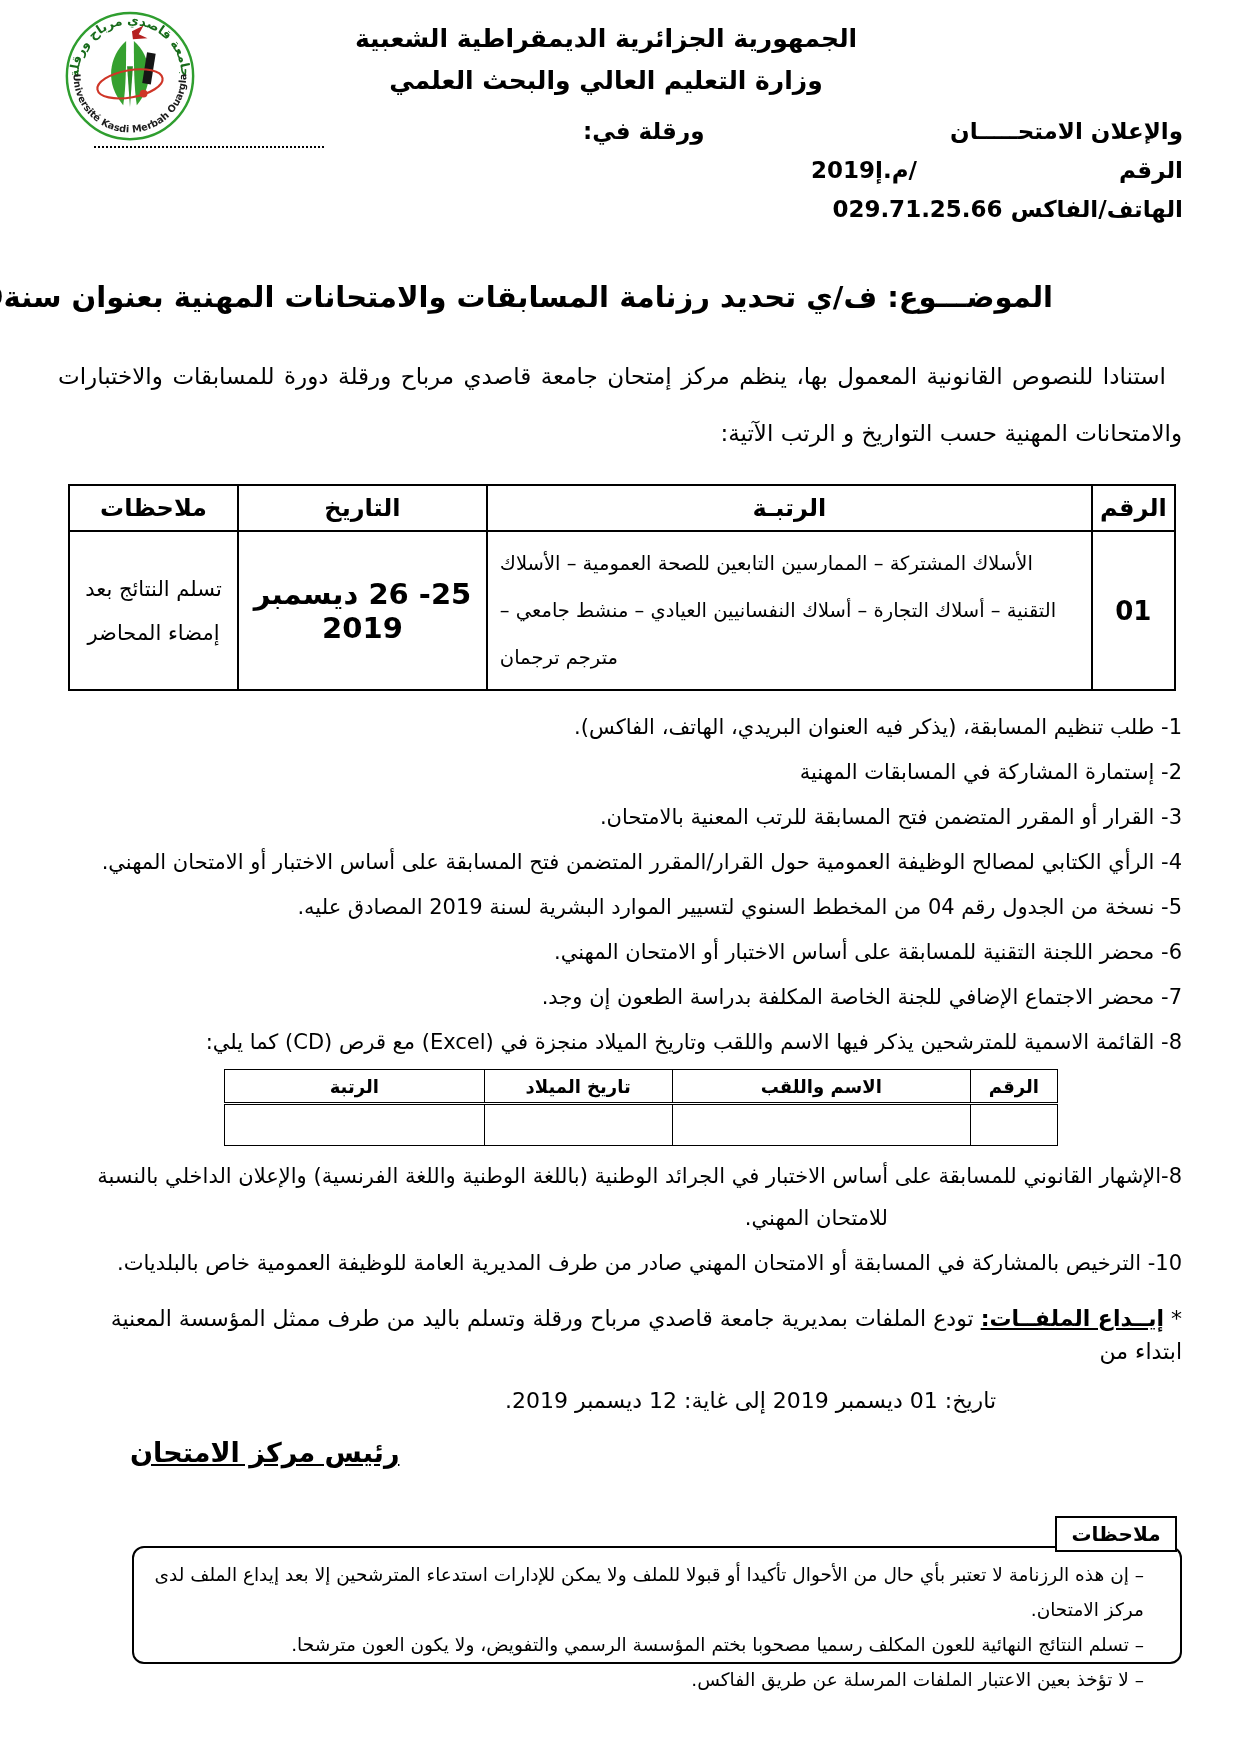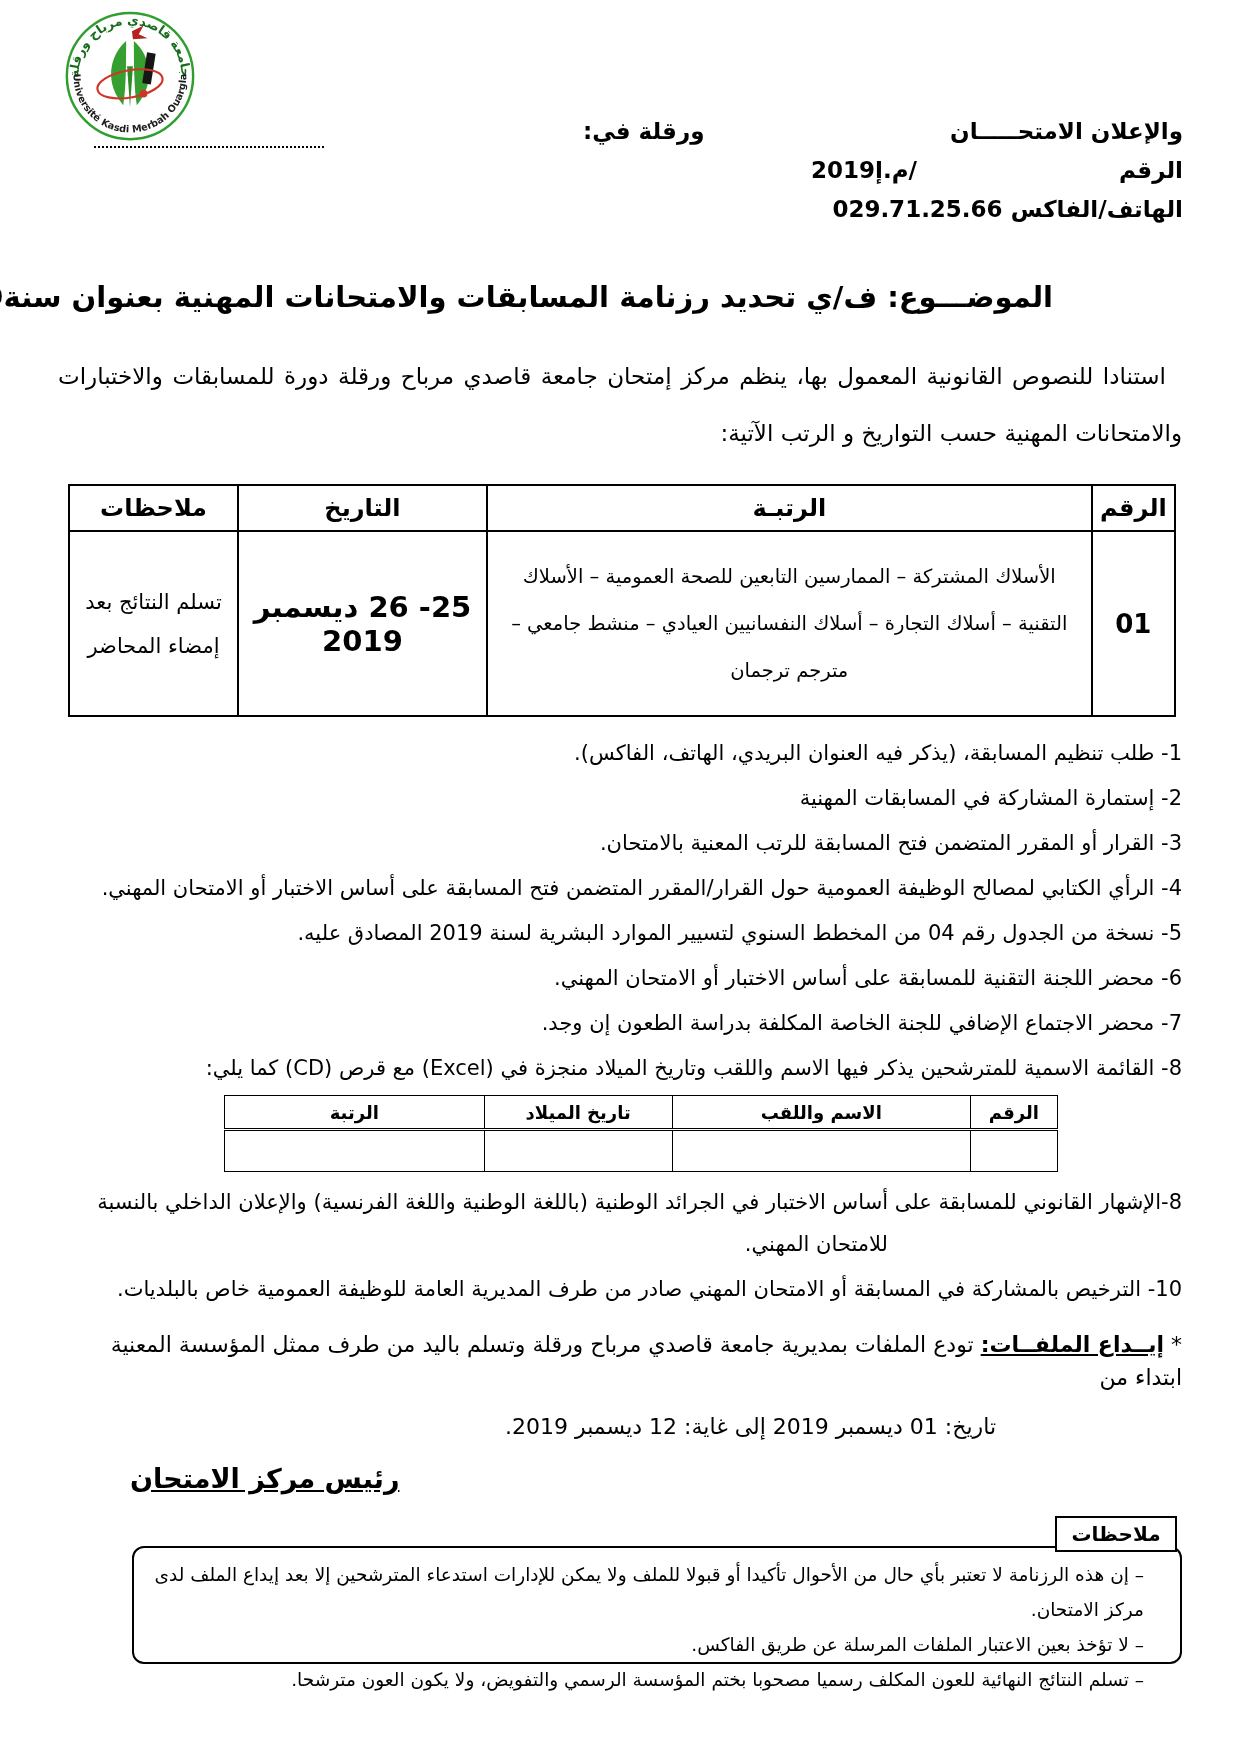--- a/index.html
+++ b/index.html
@@ -17,21 +17,21 @@
   
   .subject{position:absolute;top:280px;right:188px;font-size:29px;font-weight:bold;white-space:nowrap;}
   
   .content{position:absolute;top:348px;left:58px;right:59px;}
   .intro{font-size:23px;line-height:57px;text-align:justify;text-indent:16px;}
   table{border-collapse:collapse;}
   .main-table{margin-top:22px;margin-right:6px;width:1108px;}
   .main-table th,.main-table td{border:2px solid #000;}
   .main-table th{font-size:24px;font-weight:bold;height:42px;text-align:center;}
   .main-table .cell-num{font-size:26px;font-weight:bold;text-align:center;width:80px;}
-  .main-table .cell-rank{font-size:19.5px;line-height:47px;padding:21px 12px;text-align:center;width:604px;}
+  .main-table .cell-rank{font-size:19.5px;line-height:47px;padding:8px 12px;text-align:left;width:604px;}
   .main-table .cell-date{font-size:29px;font-weight:bold;text-align:center;width:252px;}
   .main-table .cell-notes{font-size:21px;text-align:center;line-height:44px;width:168px;}
   .main-table td{height:116px;}
   .comp-head{margin-top:30px;font-size:24px;font-weight:bold;}
   .comp-head .u{text-decoration:underline;}
   .item{margin-top:15px;font-size:21px;line-height:30px;}
   .item.first{margin-top:21px;}
   .list-table{margin-top:12px;margin-right:124px;width:834px;}
   .list-table th,.list-table td{border:1.5px solid #000;}
   .list-table th{font-size:18px;font-weight:bold;height:30px;text-align:center;border-bottom:3px double #000;}
@@ -70,20 +70,24 @@
       <path d="M 74 32 C 92 48 96 76 77 98 C 74 80 74 54 74 32 Z" fill="#35a02f"></path>
       <path d="M 67 58 L 73 58 L 70 100 Z" fill="#2d8c28"></path>
       <rect x="85" y="44" width="9" height="32" fill="#161616" transform="rotate(9 89 60)"></rect>
       <ellipse cx="70" cy="76" rx="34" ry="14" fill="none" stroke="#cf3527" stroke-width="2.2" transform="rotate(-10 70 76)"></ellipse>
       <circle cx="84" cy="86" r="4" fill="#cf3527"></circle>
       <path d="M 72 22 L 84 16 L 79 25 L 88 29 L 73 30 Z" fill="#b52020"></path>
     </svg>
   </div>
   <div class="dotted-line"></div>
 
+  <div class="gov-block">
+    <div>الجمهورية الجزائرية الديمقراطية الشعبية</div>
+    <div>وزارة التعليم العالي والبحث العلمي</div>
+  </div>
 
   <div class="place-line">ورقلة في:</div>
 
   <div class="org-block">
     <div>والإعلان الامتحـــــان</div>
     <div class="ref-line">
       <span>الرقم</span>
       <span>/م.إ2019</span>
     </div>
     <div>الهاتف/الفاكس 029.71.25.66</div>
@@ -159,17 +163,17 @@
 
     <div class="signature">
       <span class="u">رئيس مركز الامتحان</span>
     </div>
 
   </div>
 
   <div class="notes-label">ملاحظات</div>
   <div class="notes-box">
     <div>– إن هذه الرزنامة لا تعتبر بأي حال من الأحوال تأكيدا أو قبولا للملف ولا يمكن للإدارات استدعاء المترشحين إلا بعد إيداع الملف لدى مركز الامتحان.</div>
+    <div>– تسلم النتائج النهائية للعون المكلف رسميا مصحوبا بختم المؤسسة الرسمي والتفويض، ولا يكون العون مترشحا.</div>
     <div>– لا تؤخذ بعين الاعتبار الملفات المرسلة عن طريق الفاكس.</div>
-    <div>– تسلم النتائج النهائية للعون المكلف رسميا مصحوبا بختم المؤسسة الرسمي والتفويض، ولا يكون العون مترشحا.</div>
   </div>
 
 </div>
 
 </body></html>

